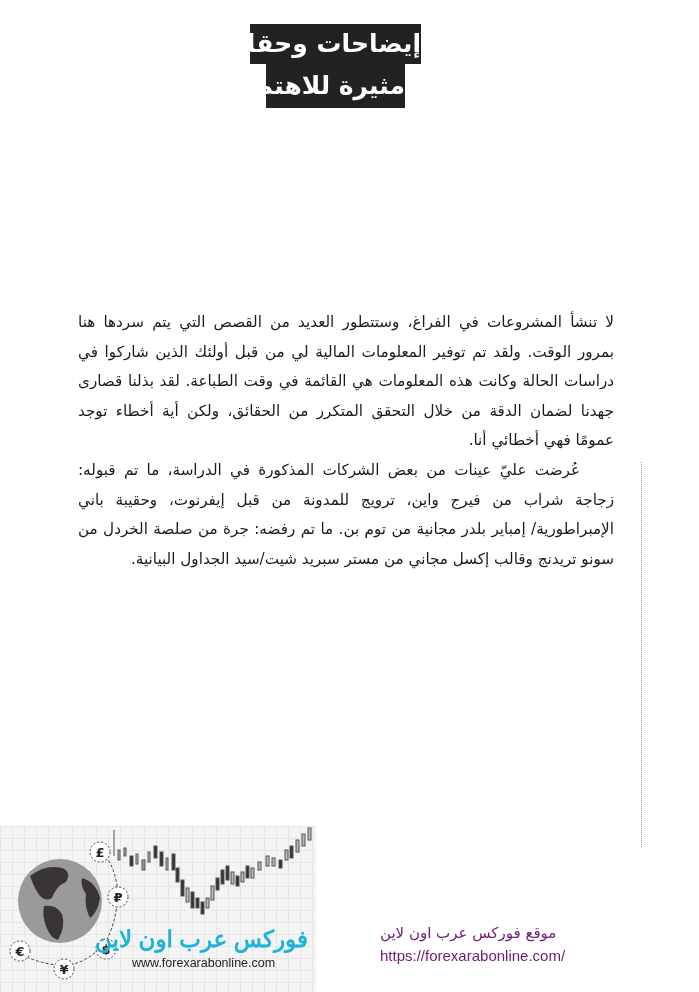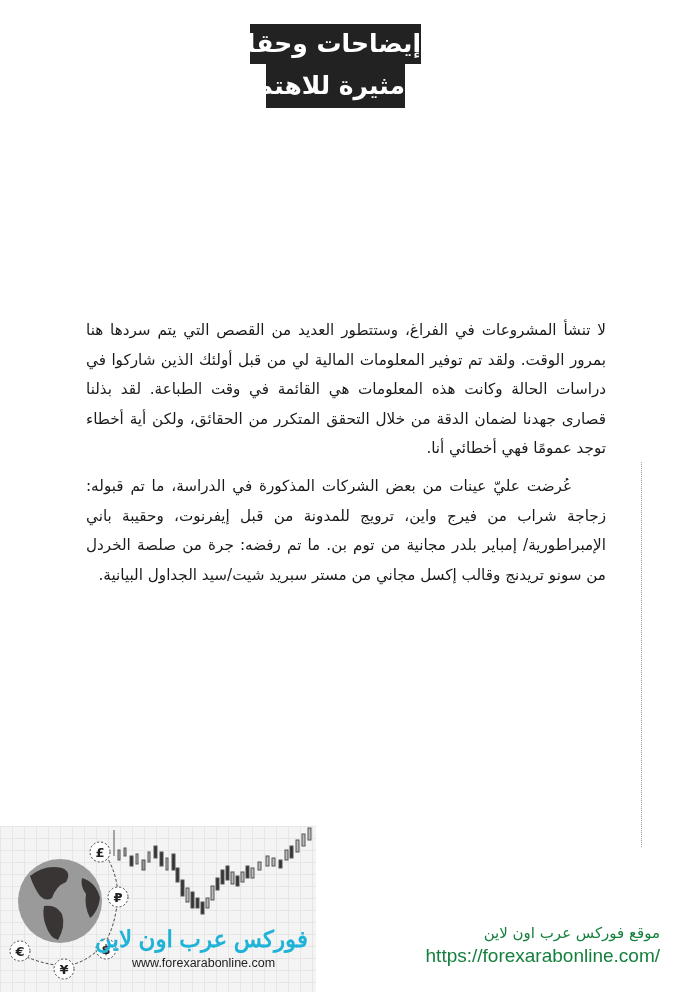--- a/index.html
+++ b/index.html
@@ -18,21 +18,21 @@
   }
   .title-line.l1 { left: 250px; top: 24px; width: 171px; height: 40px; }
   .title-line.l2 { left: 266px; top: 64px; width: 139px; height: 44px; line-height: 44px; }
 
   .body-text {
     position: absolute; left: 78px; top: 308px; width: 536px;
     direction: rtl; text-align: justify; text-align-last: right;
     font-family: "DejaVu Sans", sans-serif; font-size: 15.2px; line-height: 29.6px;
     color: #1a1a1a;
   }
-  .para { margin: 8px; }
+  .para { margin: 0; }
   .para.indent { text-indent: 34px; }
 
   .page-edge {
     position: absolute; left: 641px; top: 462px; width: 1px; height: 385px;
     border-left: 1px dotted #9a9a9a;
   }
 
   .logo {
     position: absolute; left: 0; top: 826px; width: 316px; height: 166px;
     background-color: #f4f4f4;
@@ -47,25 +47,25 @@
     direction: rtl; text-align: left; color: #1fb3d8;
     font-family: Liberation Sans, sans-serif; font-weight: bold; font-size: 23px;
     line-height: 30px; white-space: nowrap;
   }
   .logo-url {
     position: absolute; left: 132px; top: 130px; width: 176px;
     font-family: "Liberation Sans", sans-serif; font-weight: normal; font-size: 12.5px;
     color: #222; white-space: nowrap;
   }
   .footer {
-    position: absolute; left: 380px; top: 922px; width: 280px; text-align: right;
-    font-family: "Liberation Sans", sans-serif; color: #15803d;
+    position: absolute; left: 380px; top: 922px; width: 280px; text-align: left;
+    font-family: "Liberation Sans", sans-serif; color: #701a75;
   }
   .footer .ar { direction: rtl; font-family: "DejaVu Sans", sans-serif; font-size: 15px; line-height: 22px; }
-  .footer .url { font-size: 19px; line-height: 24px; }
+  .footer .url { font-size: 15px; line-height: 24px; }
 </style>
 </head>
 <body>
 
 <div class="title-box">
   <div class="title-line l1">إيضاحات وحقائق</div>
   <div class="title-line l2">مثيرة للاهتمام</div>
 </div>
 
 <div class="body-text">

